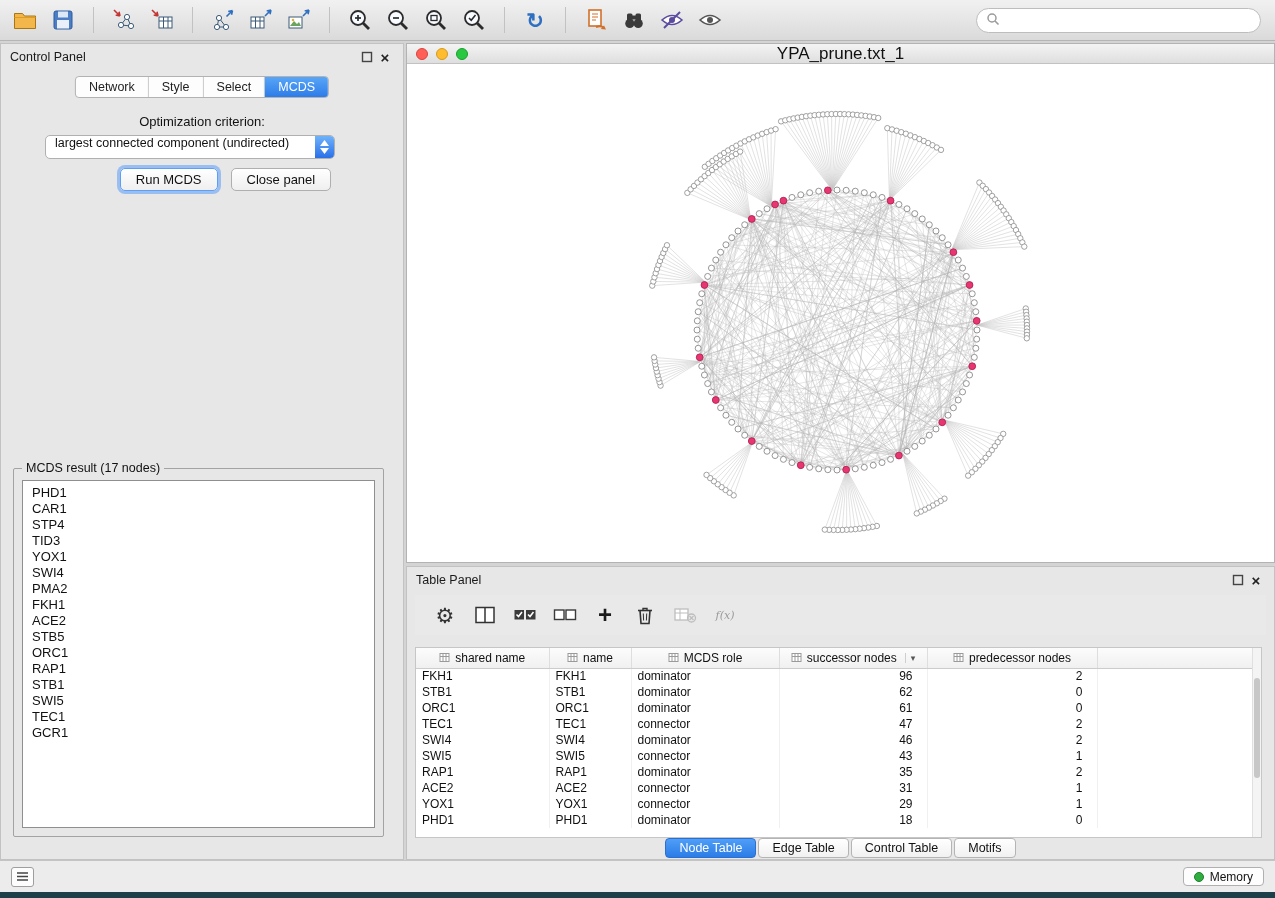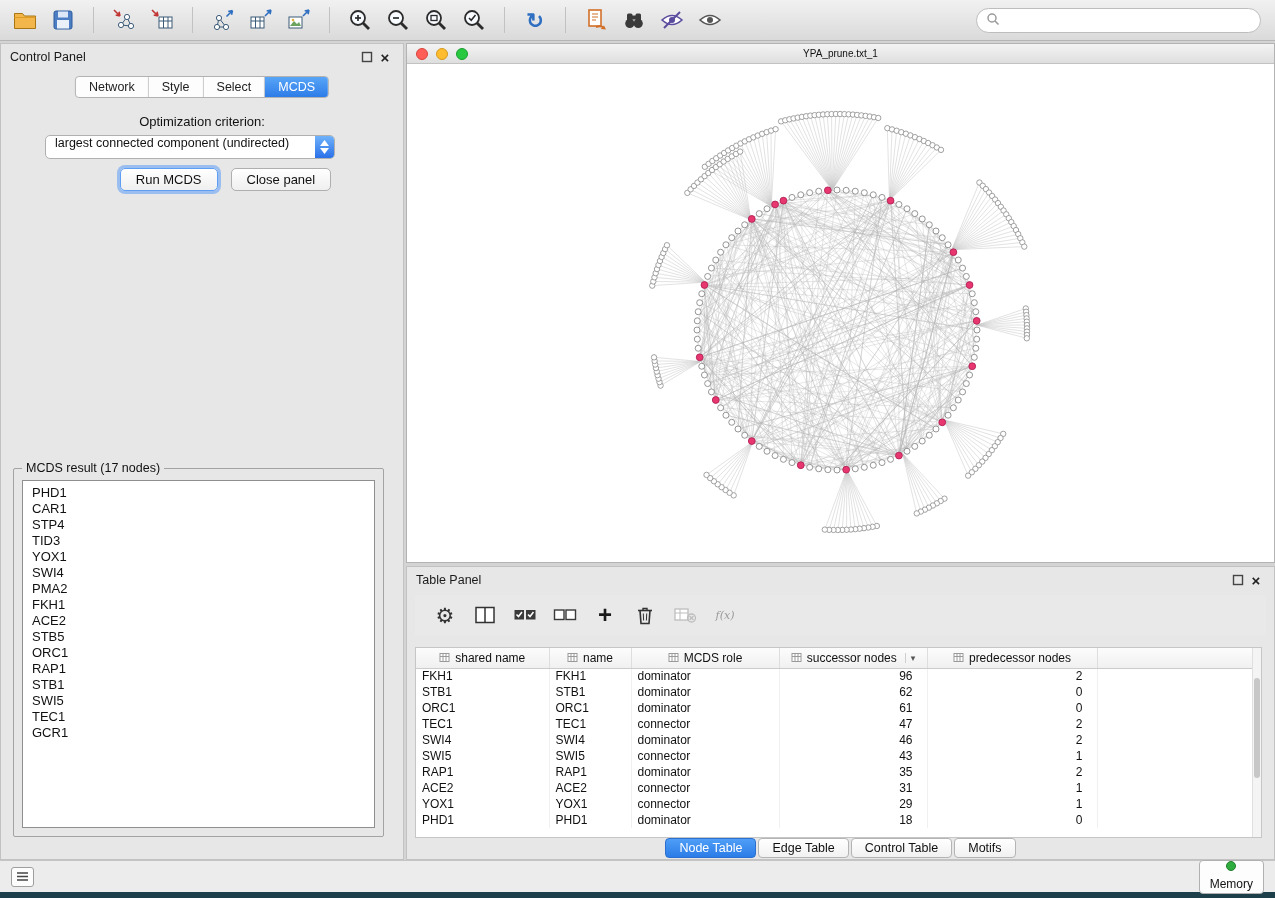--- a/index.html
+++ b/index.html
@@ -44,21 +44,21 @@
            border:1px solid #afafaf;border-radius:5px;font-size:13px;color:#111;display:flex;align-items:center;white-space:nowrap;}
   .mac-btn.focus{box-shadow:0 0 0 3px rgba(92,157,250,.55);border-color:#5e9ef5;margin-left:47px;}
   .result-fieldset{position:absolute;left:12px;right:19px;top:424px;bottom:22px;border:1px solid #a3a3a3;border-radius:2px;}
   .result-legend{position:absolute;top:-8px;left:8px;background:#e7e7e7;padding:0 4px;font-size:12.5px;}
   .result-list{position:absolute;left:8px;right:8px;top:11px;bottom:8px;background:#fff;border:1px solid #8f8f8f;
                overflow:auto;padding:4px 9px;font-size:13px;line-height:16px;}
 
   
   .network-frame{position:absolute;left:406px;right:0;top:43px;height:520px;background:#fff;border:1px solid #b3b3b3;}
   .net-titlebar{height:20px;background:linear-gradient(#f4f4f4,#dedede);border-bottom:1px solid #c2c2c2;
-                position:relative;display:flex;align-items:center;justify-content:center;font-size:10px;}
+                position:relative;display:flex;align-items:center;justify-content:center;font-size:17px;}
   .lights{position:absolute;left:9px;top:4px;display:flex;gap:8px;}
   .light{width:12px;height:12px;border-radius:50%;}
   .light.red{background:#ff5f57;border:1px solid #d9453e;}
   .light.yellow{background:#febc2e;border:1px solid #d69a1e;}
   .light.green{background:#28c840;border:1px solid #1ba02f;}
   .net-canvas{position:absolute;left:0;right:0;top:20px;bottom:0;background:#fff;overflow:hidden;}
 
   
   .table-panel{position:absolute;left:406px;right:0;top:566px;bottom:32px;background:#e7e7e7;border:1px solid #c2c2c2;}
   .tp-toolbar{position:absolute;left:8px;right:8px;top:28px;height:40px;background:#e9e9e9;
@@ -83,22 +83,22 @@
   .tp-tabs{position:absolute;left:0;right:0;top:271px;display:flex;justify-content:center;gap:2px;}
   .tp-tab{height:20px;padding:0 13px;display:flex;align-items:center;font-size:12.5px;
           background:linear-gradient(#ffffff,#f1f1f1);border:1px solid #b4b4b4;border-radius:4px;color:#111;}
   .tp-tab.active{background:linear-gradient(#4f9ef7,#2b7ce7);border-color:#2b6fd0;color:#fff;}
 
   
   .status-bar{position:absolute;left:0;right:0;bottom:0;height:32px;background:#ececec;
               border-top:1px solid #c4c4c4;display:flex;align-items:center;padding:0 11px;}
   .menu-btn{width:23px;height:20px;border:1px solid #9e9e9e;border-radius:3px;background:#fdfdfd;
             display:flex;align-items:center;justify-content:center;}
-  .memory-btn{margin-left:auto;height:34px;border:1px solid #b0b0b0;border-radius:4px;background:#fdfdfd;
-              display:flex;align-items:center;gap:6px;padding:0 10px;font-size:12px;flex-direction:column;}
+  .memory-btn{margin-left:auto;height:19px;border:1px solid #b0b0b0;border-radius:4px;background:#fdfdfd;
+              display:flex;align-items:center;gap:6px;padding:0 10px;font-size:12px;}
   .mem-dot{width:10px;height:10px;border-radius:50%;background:#2fae3f;border:1px solid #1e7d2c;}
 </style>
 </head>
 <body>
 
 <div class="desktop"></div>
 <div class="app">
 
   <div class="toolbar">
     <div class="tb-btn">

